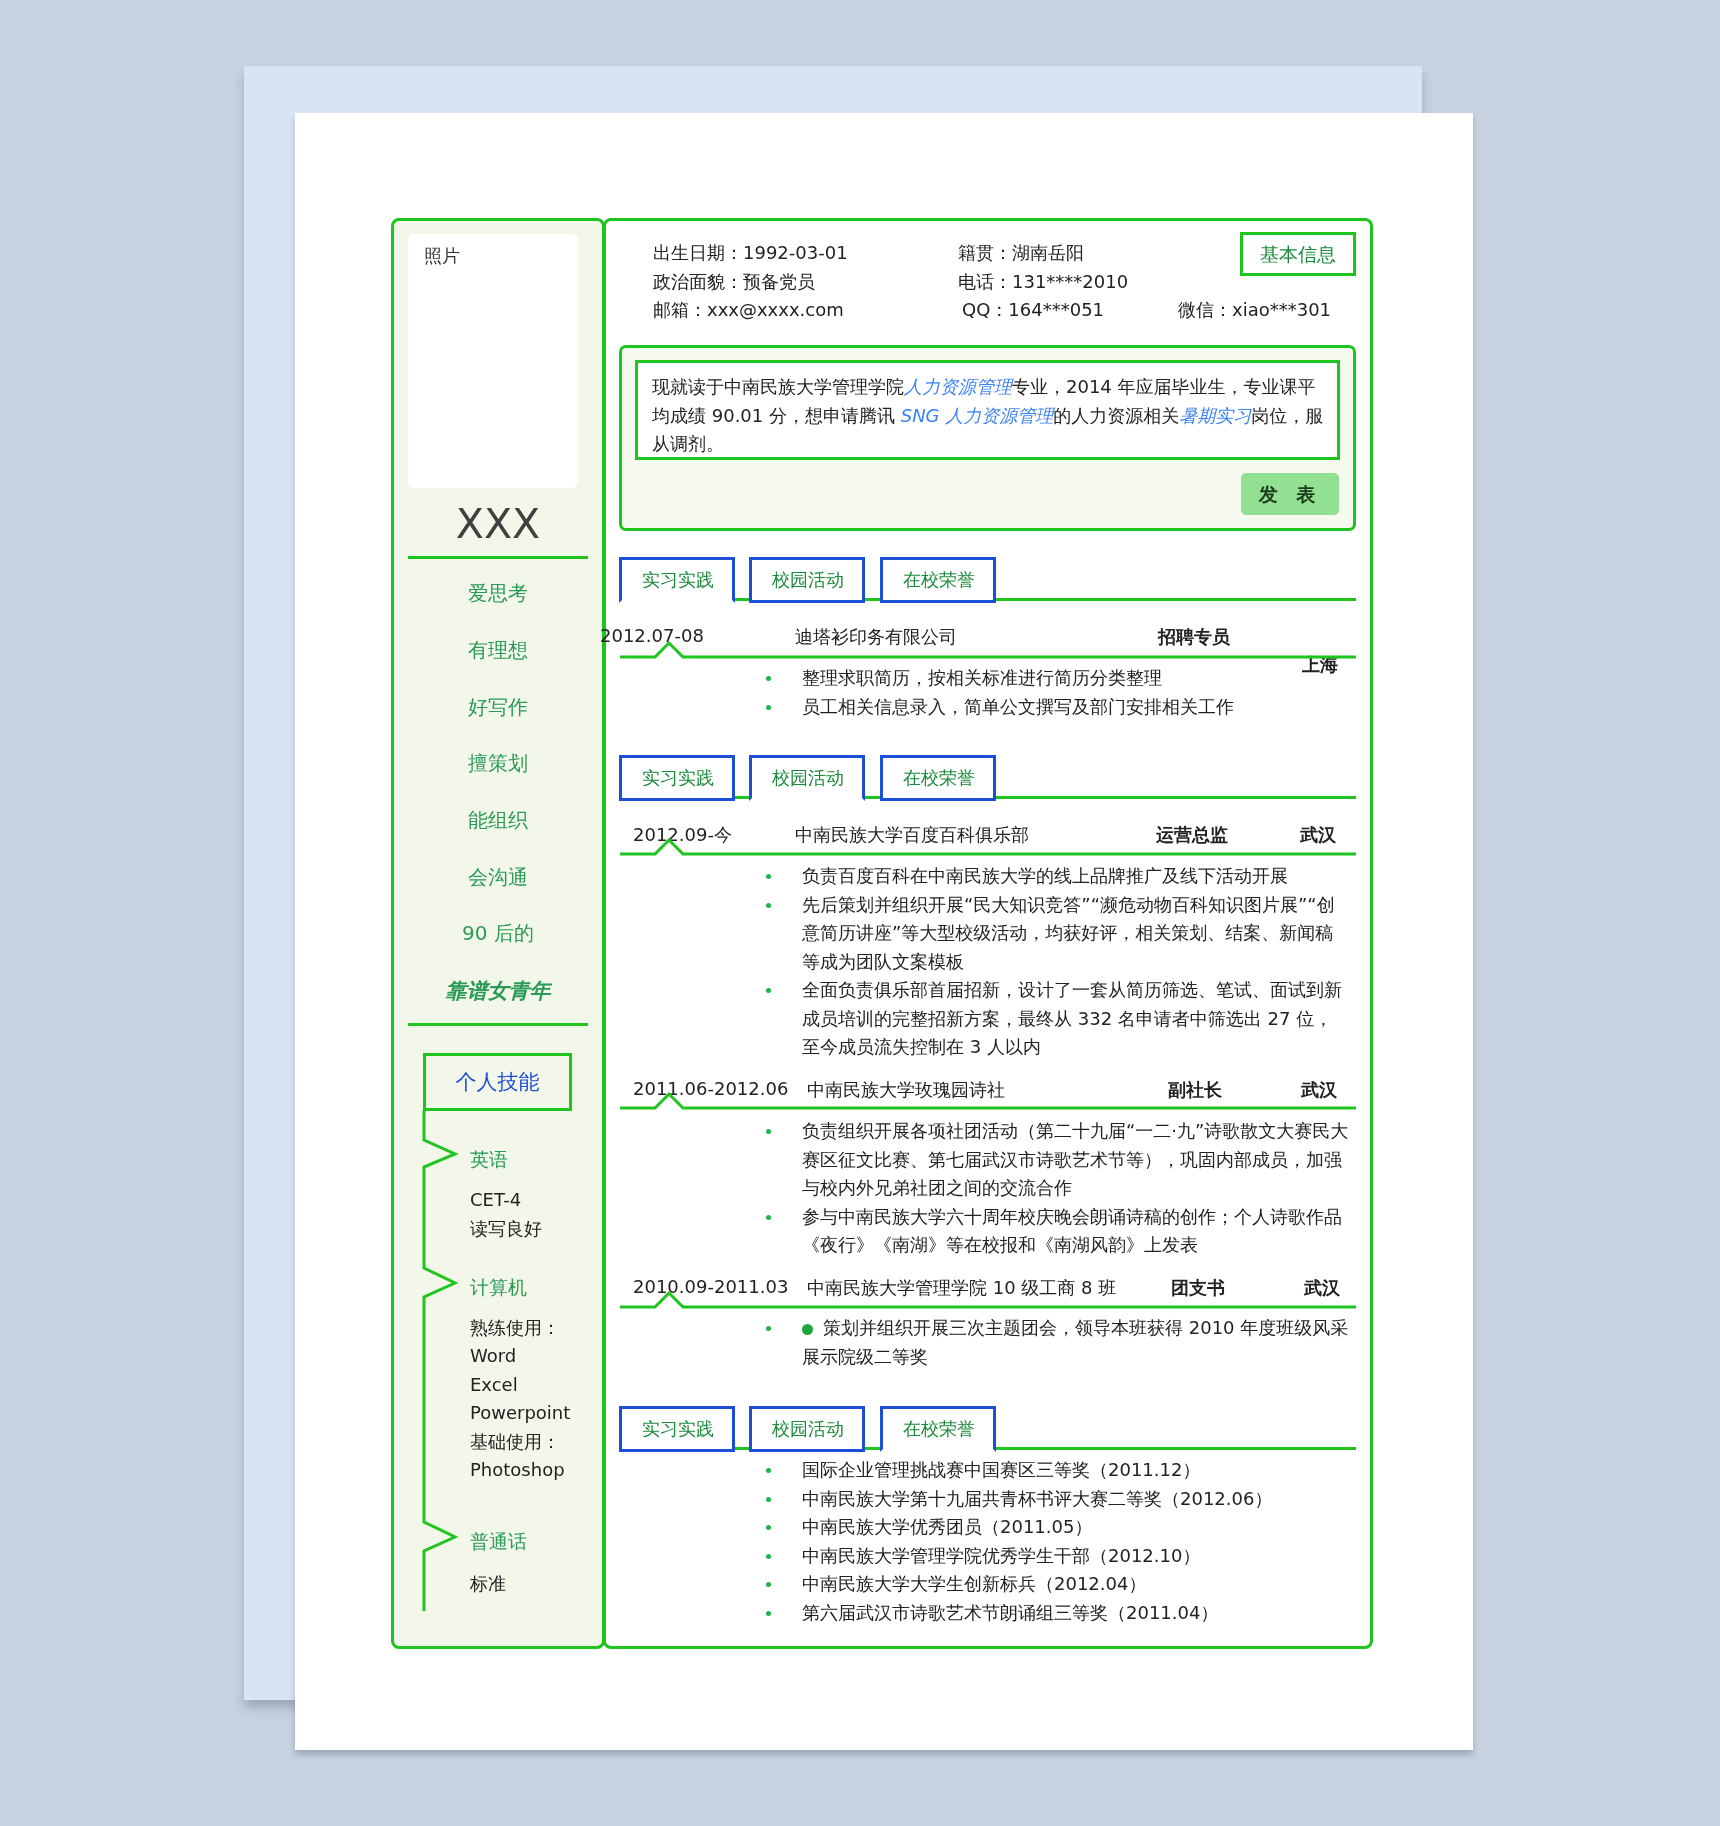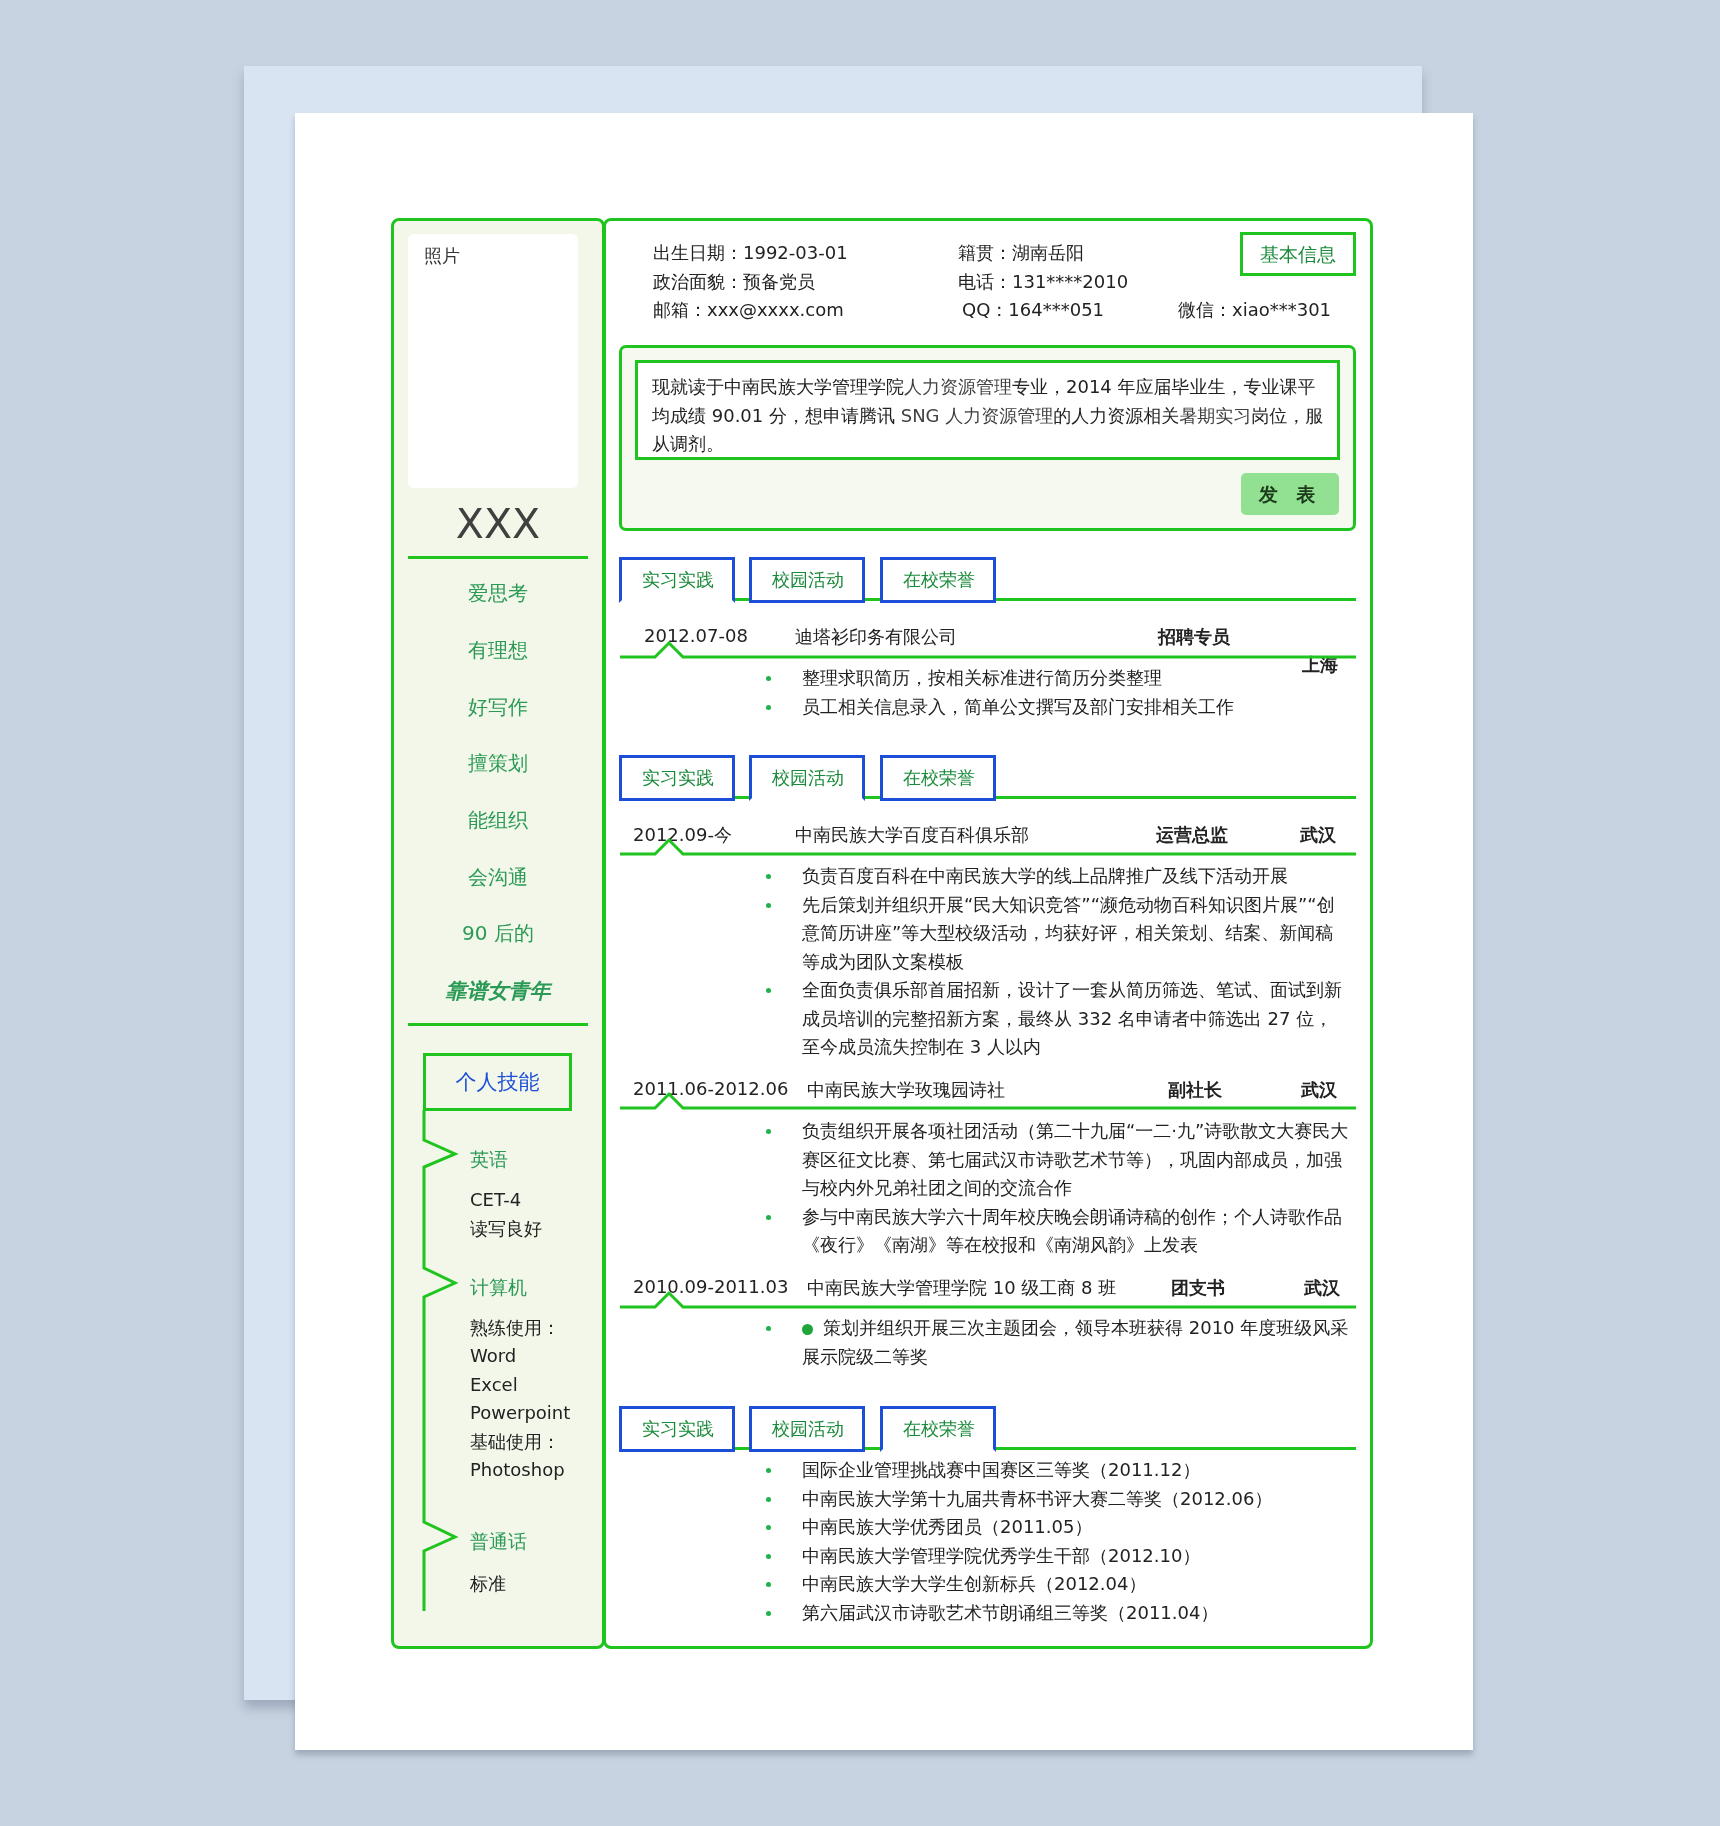--- a/index.html
+++ b/index.html
@@ -55,21 +55,21 @@
   .stmt-outer {
     left: 619px; top: 345px; width: 737px; height: 186px;
     border: 3px solid #1fc41f; border-radius: 7px; background: #f6f9f0;
   }
   .stmt-inner {
     left: 635px; top: 360px; width: 705px; height: 100px;
     border: 3px solid #1fc41f; background: #fff;
     padding: 10px 12px 0 14px;
     font-size: 18px; line-height: 28.5px; color: #222;
   }
-  .stmt-inner .hl { color: #404040; }
+  .stmt-inner .hl { color: #3b82f6; font-style: italic; }
   .publish-btn {
     left: 1241px; top: 473px; width: 98px; height: 42px;
     background: #92e092; border-radius: 5px; border: none;
     font-size: 19px; font-weight: bold; color: #1b3b1b; letter-spacing: 6px;
     text-align: center; line-height: 42px; cursor: pointer;
     font-family: "DejaVu Sans", sans-serif;
   }
   .tab {
     width: 116px; height: 46px; border: 3px solid #1d4ed8; background: #fff;
     font-size: 18px; color: #1a8a3a; padding-left: 20px; line-height: 40px;
@@ -149,21 +149,21 @@
 <div class="abs stmt-inner">
   <span>现就读于中南民族大学管理学院</span><span class="hl">人力资源管理</span><span>专业，2014 年应届毕业生，专业课平均成绩 90.01 分，想申请腾讯 </span><span class="hl">SNG 人力资源管理</span><span>的人力资源相关</span><span class="hl">暑期实习</span><span>岗位，服从调剂。</span>
 </div>
 <button class="abs publish-btn">发 表</button>
 
 <div class="abs tab-baseline" style="left:619px;top:598px;width:737px;"></div>
 <div class="abs tab active" style="left:619px;top:557px;">实习实践</div>
 <div class="abs tab" style="left:749px;top:557px;">校园活动</div>
 <div class="abs tab" style="left:880px;top:557px;">在校荣誉</div>
 
-<div class="abs row-text row-date" style="left:644px;top:625px;">2012.07-08</div>
+<div class="abs row-text row-date" style="left:600px;top:625px;">2012.07-08</div>
 <div class="abs row-text row-org" style="left:795px;top:625px;">迪塔衫印务有限公司</div>
 <div class="abs row-text row-role" style="left:1158px;top:625px;">招聘专员</div>
 <div class="abs row-text row-loc" style="left:1302px;top:625px;margin-top:28px;">上海</div>
 <svg class="line" style="left:0;top:0;width:1px;height:1px;">
   <polyline points="620,657 655,657 669,643 683,657 1356,657" fill="none" stroke="#1fc41f" stroke-width="3"></polyline>
 </svg>
 <div class="abs bullet-list" style="top:664px;">
   <div class="li">整理求职简历，按相关标准进行简历分类整理</div>
   <div class="li">员工相关信息录入，简单公文撰写及部门安排相关工作</div>
 </div>

